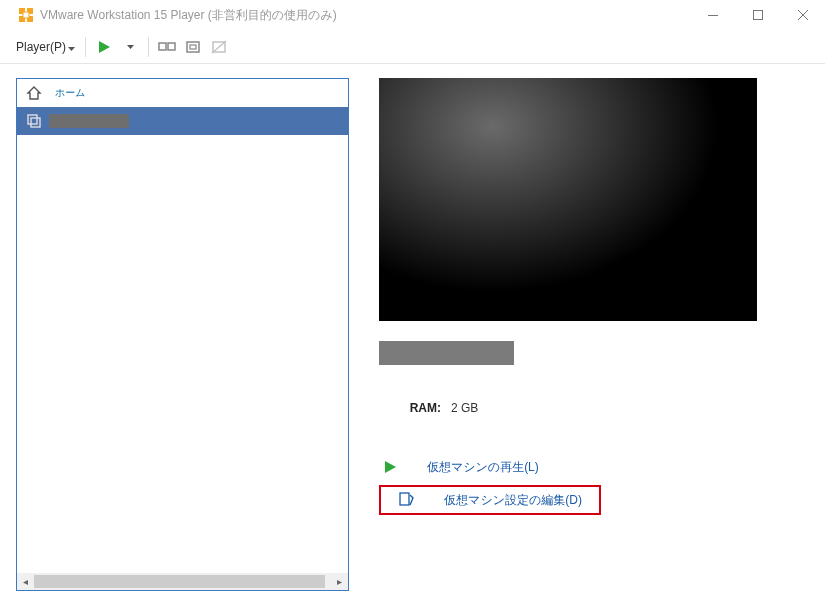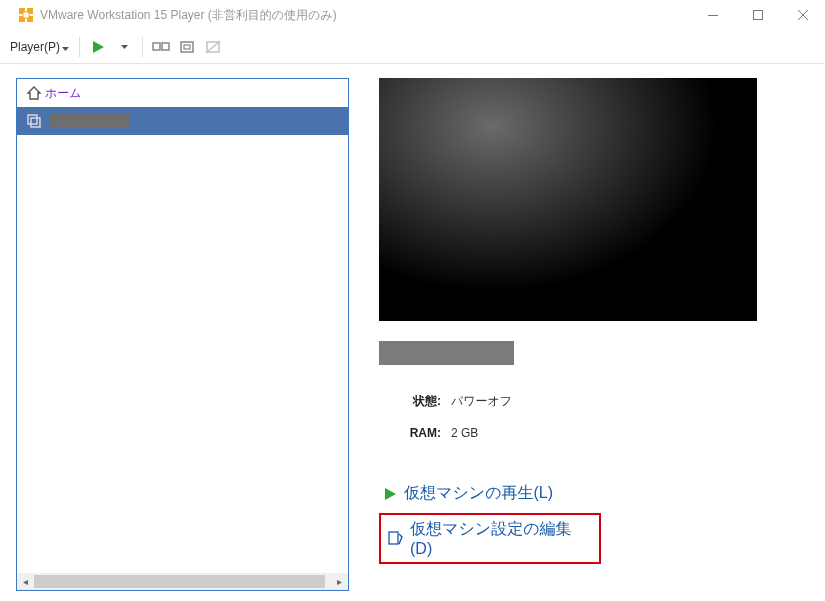--- a/index.html
+++ b/index.html
@@ -1,45 +1,45 @@
 <!DOCTYPE html>
 <html><head>
 <meta charset="utf-8">
 <style>
   * { box-sizing: border-box; margin: 0; padding: 0; font-family: "Segoe UI", "Yu Gothic UI", "Meiryo", sans-serif; }
   body { background: #fff; width: 825px; height: 601px; overflow: hidden; }
   .titlebar { height: 30px; display: flex; align-items: center; padding-left: 18px; color: #999; font-size: 12px; }
   .titlebar .logo { width: 16px; height: 16px; margin-right: 6px; }
   .titlebar .controls { margin-left: auto; display: flex; }
   .titlebar .controls .ctl { width: 45px; height: 30px; display: flex; align-items: center; justify-content: center; color: #777; font-size: 13px; }
-  .toolbar { height: 34px; border-bottom: 1px solid #e5e5e5; display: flex; align-items: center; padding-left: 6px; gap: 2px; }
+  .toolbar { height: 34px; border-bottom: 1px solid #e5e5e5; display: flex; align-items: center; padding-left: 12px; gap: 2px; }
   .toolbar .menu-btn { font-size: 12px; color: #333; padding: 3px 4px; display: flex; align-items: center; gap: 2px; }
   .toolbar .sep { width: 1px; height: 20px; background: #ddd; margin: 0 4px; }
   .toolbar .tbtn { width: 24px; height: 24px; display: flex; align-items: center; justify-content: center; }
   .play-icon svg { display: block; }
   .content { display: flex; height: calc(601px - 64px); padding: 14px 16px 10px 16px; gap: 30px; }
   .sidebar { width: 333px; border: 1px solid #3a79c4; display: flex; flex-direction: column; }
   .vm-list { flex: 1; }
-  .home-item { display: flex; align-items: center; padding: 5px 8px; font-size: 12px; color: #6d28d9; gap: 2px; }
+  .home-item { display: flex; align-items: center; padding: 5px 8px; font-size: 10px; color: #0369a1; gap: 12px; }
   .vm-item { display: flex; align-items: center; padding: 3px 8px; background: #4a72ad; color: #fff; font-size: 12px; gap: 6px; height: 28px; }
   .vm-item .redacted { width: 80px; height: 14px; background: #6e6e6e; }
   .scrollbar-h { height: 17px; background: #f0f0f0; display: flex; align-items: center; }
   .scrollbar-h .arrow { width: 17px; height: 17px; display: flex; align-items: center; justify-content: center; color: #666; font-size: 10px; }
   .scrollbar-h .track { flex: 1; height: 17px; background: #f0f0f0; position: relative; }
   .scrollbar-h .thumb { position: absolute; left: 0; top: 2px; height: 13px; width: 98%; background: #ccc; }
   .details { flex: 1; display: flex; flex-direction: column; }
   .preview { width: 378px; height: 243px; background: radial-gradient(ellipse at 30% 20%, #6a6a6a 0%, #000 60%); }
   .vm-name-redacted { margin-top: 20px; width: 135px; height: 24px; background: #7b7b7b; }
   .props { margin-top: 28px; }
   .props .row { display: flex; font-size: 12px; margin-bottom: 8px; }
   .props .label { width: 72px; text-align: right; font-weight: bold; color: #222; padding-right: 10px; }
   .props .val { color: #333; }
   .props .val-redacted { width: 90px; height: 14px; background: #7b7b7b; }
   .actions { margin-top: 30px; }
-  .action-link { display: flex; align-items: center; gap: 5px; font-size: 16px; color: #1a5aa8; padding: 5px 2px; }
+  .action-link { display: flex; align-items: center; gap: 28px; font-size: 12px; color: #1a5aa8; padding: 5px 2px; }
   .action-edit { border: 2px solid #d4000d; padding: 4px 6px; margin-top: 4px; width: 222px; justify-content: center; }
   .icon-sm { width: 18px; height: 18px; display: flex; align-items: center; justify-content: center; }
 </style>
 </head>
 <body>
 
 <div class="titlebar">
   <span class="logo">
     <svg viewBox="0 0 16 16" width="16" height="16">
         <rect x="1" y="1" width="6" height="6" fill="#f5a623"></rect>
@@ -140,24 +140,20 @@
       <div class="arrow">▸</div>
     </div>
   </div>
 
   <div class="details">
     <div class="preview"></div>
     <div class="vm-name-redacted"></div>
 
     <div class="props">
       <div class="row">
-        <div class="label">状態:</div>
-        <div class="val">パワーオフ</div>
-      </div>
-      <div class="row">
       </div>
       <div class="row">
         <div class="label">RAM:</div>
         <div class="val">2 GB</div>
       </div>
     </div>
 
     <div class="actions">
       <div class="action-link">
         <span class="icon-sm">

